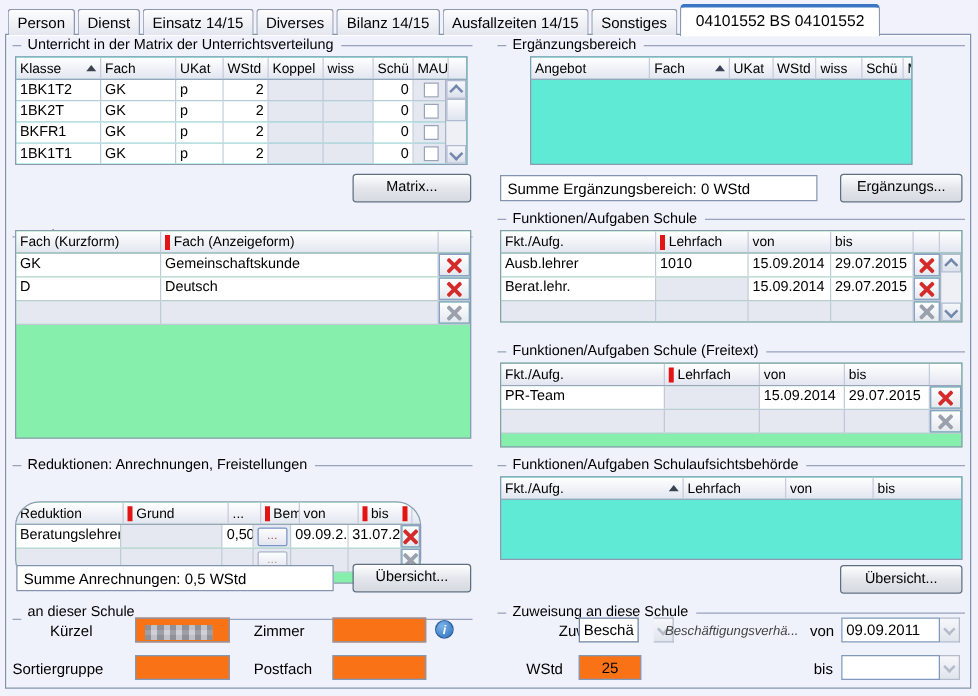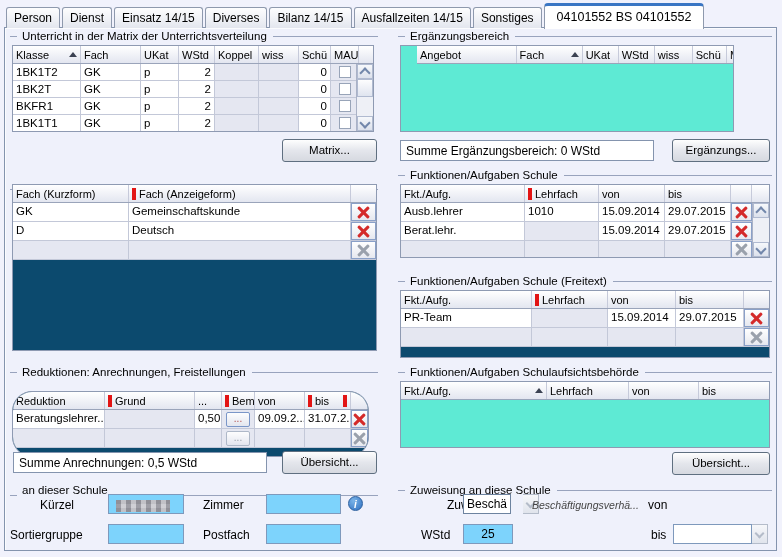--- a/index.html
+++ b/index.html
@@ -19,21 +19,21 @@
          border:1px solid #8494ae;box-shadow:inset 1px 1px 0 #fbfcfe;box-sizing:border-box;}
 
   
   .grp{position:absolute;display:flex;align-items:center;font-size:11.5px;color:#000;height:12px;}
   .grp .dash{width:7px;height:1px;background:#98a3bd;margin-right:5px;flex:none;}
   .grp .line{flex:1;height:1px;background:#98a3bd;margin-left:6px;}
   .grp .cap{white-space:nowrap;}
 
   
   .tbl{position:absolute;border:1px solid #8e9ab2;background:#5eead4;box-sizing:border-box;overflow:hidden;}
-  .tbl.whitebody{background:#0c4a6e;}
+  .tbl.whitebody{background:#86efac;}
   .t-h{display:flex;height:18px;background:linear-gradient(#ffffff,#e3e6f0);border-bottom:1px solid #9aa4ba;box-sizing:border-box;}
   .th{display:flex;align-items:center;font-size:11px;padding:0 3px;border-right:1px solid #c6cada;box-sizing:border-box;overflow:hidden;white-space:nowrap;}
   .th:last-child{border-right:none;}
   .redbar{width:4px;height:12px;background:#e21414;margin-right:3px;flex:none;}
   .redbar.tail{margin:0 0 0 auto;}
   .sortup{width:0;height:0;border-left:4px solid transparent;border-right:4px solid transparent;border-bottom:5px solid #3b4252;margin-left:auto;flex:none;}
   .t-r{display:flex;border-bottom:1px solid #c3c8d8;box-sizing:border-box;}
   .td{box-sizing:border-box;border-right:1px solid #c3c8d8;font-size:11.5px;padding:2px 3px 0 3px;background:#fff;
       overflow:hidden;white-space:nowrap;}
   .td.empty{background:#e5e7f1;}
@@ -63,21 +63,21 @@
   
   .sumbox{position:absolute;height:21px;background:#fff;border:1px solid #8494ae;box-sizing:border-box;
           font-size:12px;padding:3px 4px 0 5px;white-space:nowrap;overflow:hidden;}
   .btn{position:absolute;height:23px;border:1px solid #5f6f80;border-radius:3px;
        background:linear-gradient(#fefefe,#e4e6ec 50%,#d6d9e0);font-size:11.5px;text-align:center;
        line-height:21px;box-sizing:border-box;}
 
   
   .lbl{position:absolute;font-size:12px;color:#000;white-space:nowrap;}
   .lbl.r{text-align:left;}
-  .inp{position:absolute;height:20px;background:#7dd3fc;border:1px solid #7e99bc;box-sizing:border-box;font-size:12px;padding:2px 3px;}
+  .inp{position:absolute;height:20px;background:#f97316;border:1px solid #7e99bc;box-sizing:border-box;font-size:12px;padding:2px 3px;}
   .redact{margin:3px 0 0 4px;width:54px;height:12px;
           background:repeating-linear-gradient(90deg,rgba(110,110,120,.55) 0 5px,rgba(200,200,206,.55) 5px 10px),
                      repeating-linear-gradient(0deg,#b9b9bf 0 4px,#d9d9df 4px 8px);}
   .info{position:absolute;width:15px;height:15px;border-radius:50%;color:#fff;font-size:10px;font-style:italic;font-weight:bold;
         text-align:center;line-height:15px;background:radial-gradient(circle at 35% 30%,#7ab4e8,#2f6fc0);border:1px solid #2a5f9e;box-sizing:border-box;}
   .combo{position:absolute;display:flex;height:20px;}
   .combo .val{box-sizing:border-box;height:20px;border:1px solid #6d839f;background:#fff;font-size:12px;padding:2px 3px;overflow:hidden;white-space:nowrap;}
   .combo .arr{box-sizing:border-box;width:16px;height:20px;border:1px solid #b4bcca;border-left:none;
               background:linear-gradient(#f6f7fa,#e0e4ec);display:flex;align-items:center;justify-content:center;}
   .note{position:absolute;font-size:10.5px;font-style:italic;color:#444;white-space:nowrap;}
@@ -201,21 +201,21 @@
   </div>
 
   <div class="btn" style="left:282px;top:139px;width:95px;">Matrix...</div>
 
   <div class="grp" style="left:398px;top:30px;width:374px;">
     <span class="dash"></span>
       <span class="cap">Ergänzungsbereich</span>
       <span class="line"></span>
   </div>
 
-  <div class="tbl" style="left:400px;top:45px;width:334px;height:87px;padding-left:16px;">
+  <div class="tbl" style="left:424px;top:45px;width:306px;height:87px;">
     <div class="t-h">
       <div class="th" style="width:112px">
           <span>Angebot</span>
         </div>
       <div class="th" style="width:74px">
           <span>Fach</span>
           <span class="sortup"></span>
         </div>
       <div class="th" style="width:40px">
           <span>UKat</span>
@@ -381,21 +381,21 @@
         </div>
     </div>
   </div>
 
   <div class="grp" style="left:10px;top:366px;width:368px;">
     <span class="dash"></span>
       <span class="cap">Reduktionen: Anrechnungen, Freistellungen</span>
       <span class="line"></span>
   </div>
 
-  <div class="tbl whitebody" style="left:12px;top:391px;width:357px;height:66px;border-radius:20px;">
+  <div class="tbl whitebody" style="left:12px;top:401px;width:325px;height:66px;border-radius:20px;">
     <div class="t-h">
       <div class="th" style="width:92px">
           <span>Reduktion</span>
         </div>
       <div class="th" style="width:90px">
           <span class="redbar"></span>
           <span>Grund</span>
         </div>
       <div class="th" style="width:27px">
           <span>...</span>
@@ -498,20 +498,26 @@
 
   <div class="lbl" style="left:403px;top:498px;margin-left:44px;">Zuweisung</div>
   <div class="combo" style="left:463px;top:494px;gap:12px;">
     <div class="val" style="width:48px;">Beschä</div>
     <div class="arr">
         <span class="chev down lite"></span>
       </div>
   </div>
   <div class="note" style="left:532px;top:499px;">Beschäftigungsverhä...</div>
   <div class="lbl" style="left:648px;top:498px;">von</div>
+  <div class="combo" style="left:673px;top:494px;">
+    <div class="val" style="width:79px;border-color:#7e99bc;">09.09.2011</div>
+    <div class="arr">
+        <span class="chev down lite"></span>
+      </div>
+  </div>
 
   <div class="lbl" style="left:421px;top:528px;">WStd</div>
   <input class="inp" style="left: 463px; top: 524px; width: 50px; text-align: center;" value="25">
   <div class="lbl" style="left:651px;top:528px;">bis</div>
   <div class="combo" style="left:673px;top:524px;">
     <div class="val" style="width:79px;border-color:#7e99bc;"></div>
     <div class="arr">
         <span class="chev down lite"></span>
       </div>
   </div>

